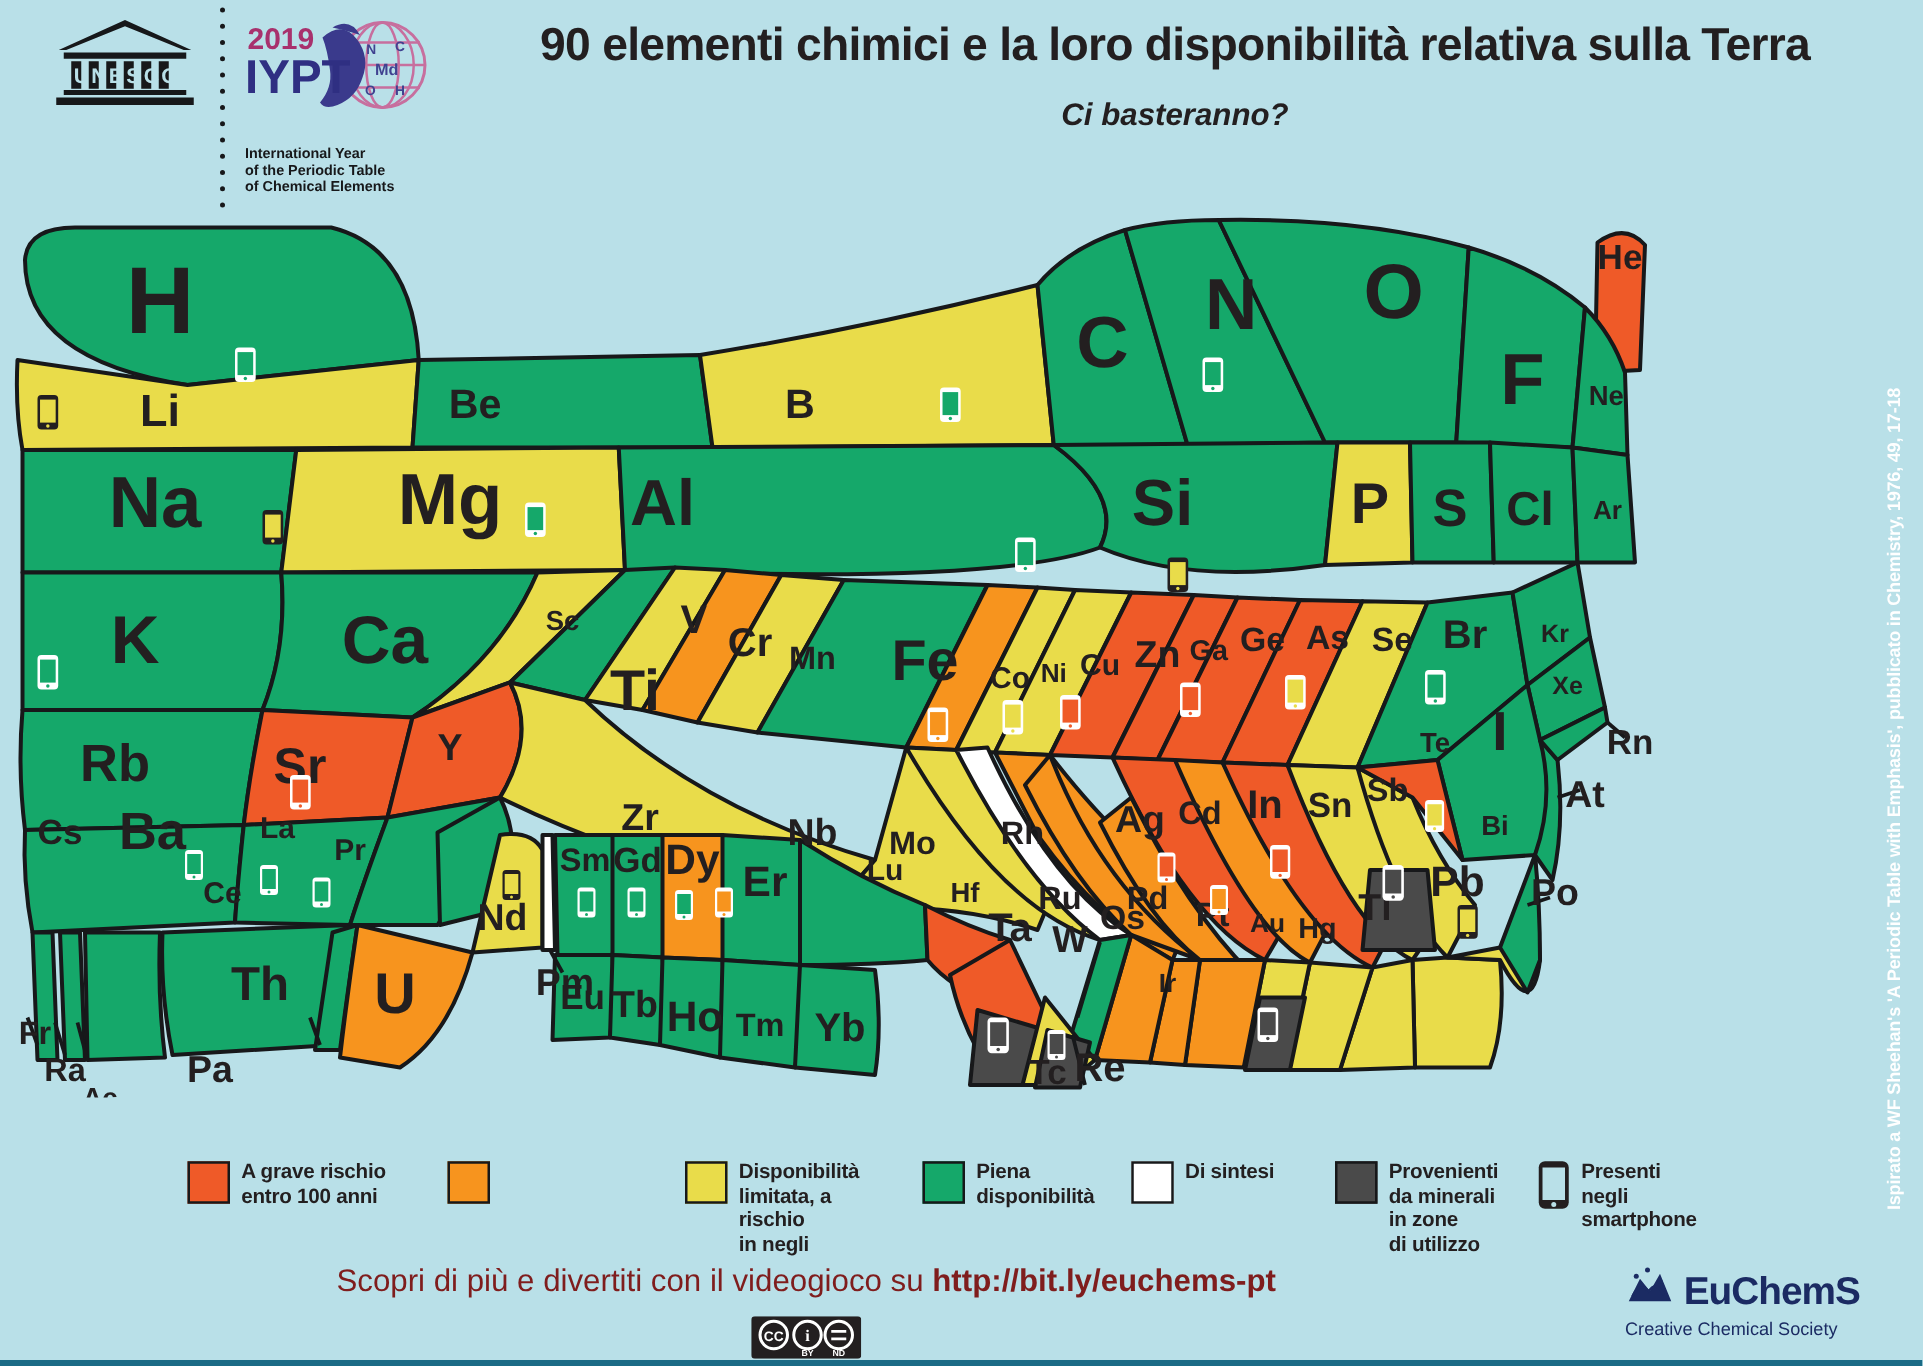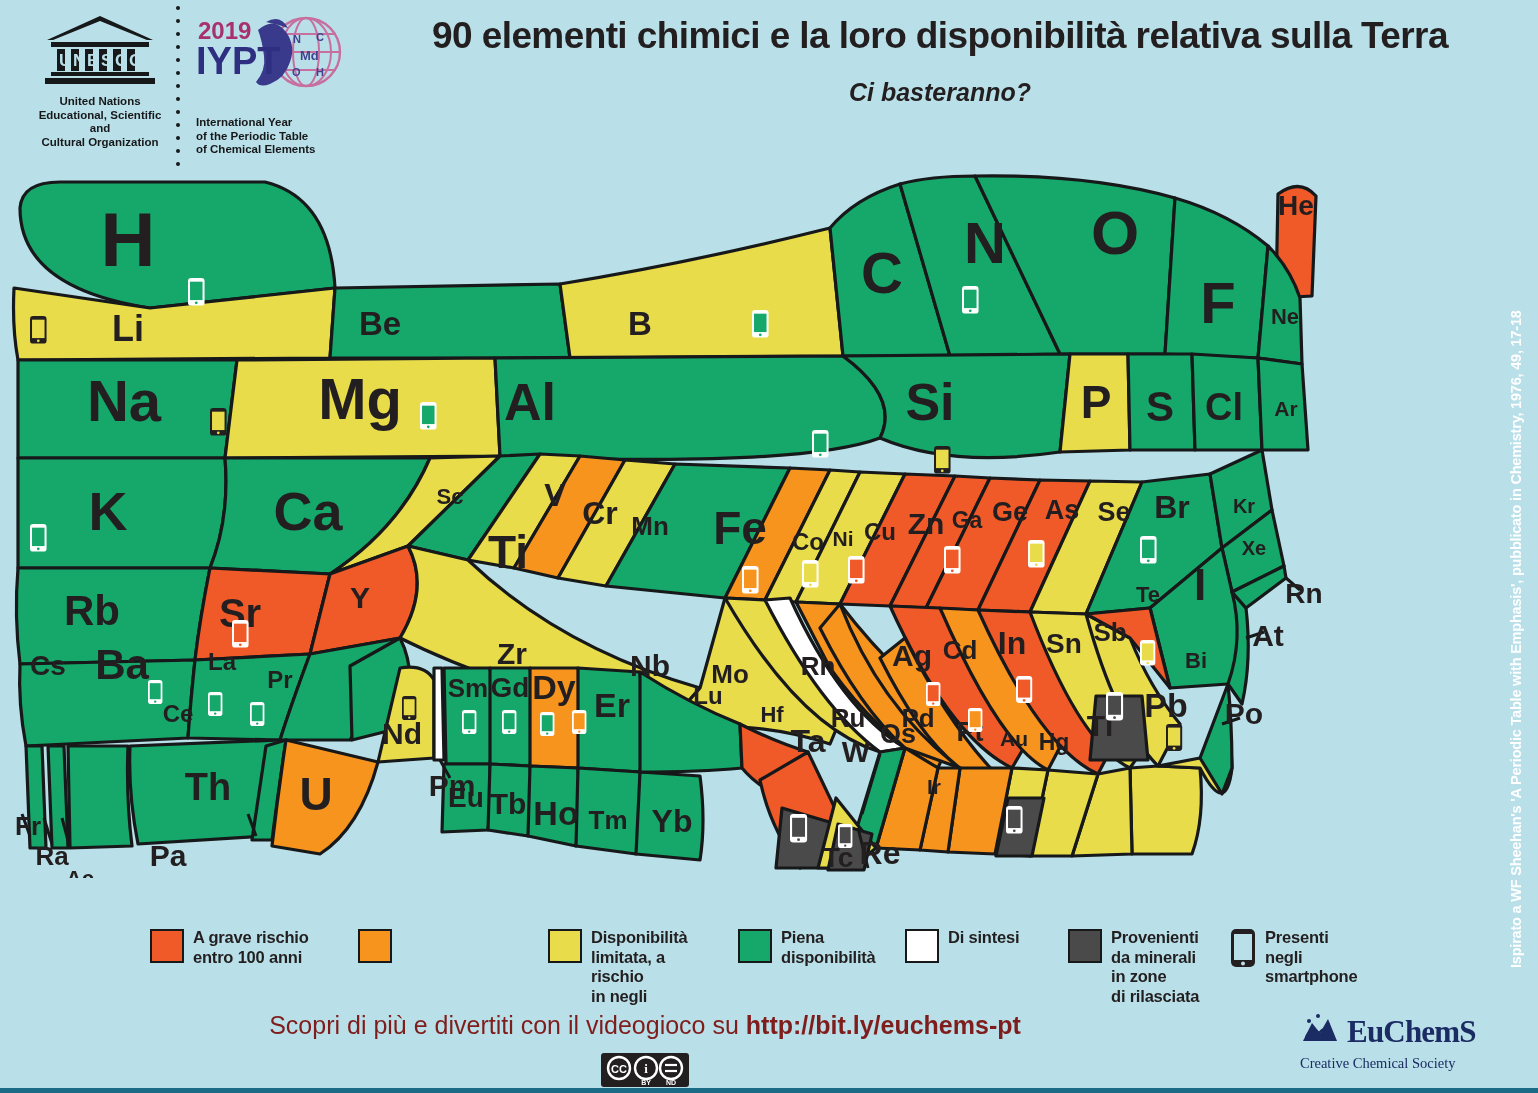--- a/index.html
+++ b/index.html
@@ -60,21 +60,21 @@
   .phone-lg { width:26px; height:40px; flex:0 0 26px; margin-right:9px; }
 
   
   #footer { position:absolute; left:0; top:1003px; width:1538px; height:90px; }
   #promo { position:absolute; left:0; top:6px; width:1290px; text-align:center;
            font-size:25px; color:#7f1d1d; line-height:32px; }
   #promo b { font-weight:bold; }
   #cc-row { position:absolute; left:0; top:50px; width:1290px; text-align:center;
             font-size:15.5px; color:#231f20; line-height:24px; white-space:nowrap; }
   #cc-badge { display:inline-block; vertical-align:middle; }
-  #euchems { position:absolute; left:1300px; top:8px; width:230px;font-family:Liberation Serif, serif; }
+  #euchems { position:absolute; left:1300px; top:8px; width:230px; }
   #euchems .ename { font-size:31px; font-weight:bold; color:#1b2b63; letter-spacing:-0.8px; line-height:34px;}
   #euchems .esub  { font-size:14.5px; color:#1b2b63; line-height:18px; margin-top:1px;}
   #botbar { position:absolute; left:0; top:1088px; width:1538px; height:5px; background:#1b6b86; }
 </style>
 </head>
 <body>
 
 <div id="header">
 
   <div id="unesco">
@@ -94,25 +94,20 @@
         <rect x="4" y="64" width="110" height="6" fill="#17181a"></rect>
         <g fill="#b9e0e8" font-family="Liberation Sans, sans-serif" font-size="17" font-weight="bold">
           <text x="18" y="52">U</text>
             <text x="32" y="52">N</text>
             <text x="46" y="52">E</text>
           <text x="60" y="52">S</text>
             <text x="74" y="52">C</text>
             <text x="88" y="52">O</text>
         </g>
       </svg>
-    </div>
-    <div class="ucaption">
-      <div>United Nations</div>
-      <div>Educational, Scientific and</div>
-      <div>Cultural Organization</div>
     </div>
   </div>
 
   <div id="dots">
     <i></i>
       <i></i>
       <i></i>
       <i></i>
       <i></i>
       <i></i>
@@ -575,21 +570,21 @@
     <span class="sw" style="background:#ffffff"></span>
     <span class="lg-txt">
       <span>Di sintesi</span>
     </span>
   </div>
 
   <div class="lg-item" style="left:918px;width:200px;">
     <span class="sw" style="background:#4a4a4a"></span>
     <span class="lg-txt">
       <span>Provenienti</span><br><span>da minerali</span><br>
-      <span>in zone</span><br><span>di rilasciata</span>
+      <span>in zone</span><br><span>di utilizzo</span>
     </span>
   </div>
 
   <div class="lg-item" style="left:1080px;width:180px;">
     <span class="phone-lg">
       <svg width="26" height="40" viewBox="0 0 26 40">
         <rect x="1" y="1" width="24" height="38" rx="5" fill="#231f20"></rect>
         <rect x="4" y="6" width="18" height="26" fill="#b9e0e8"></rect>
         <circle cx="13" cy="35.5" r="2" fill="#b9e0e8"></circle>
       </svg>

